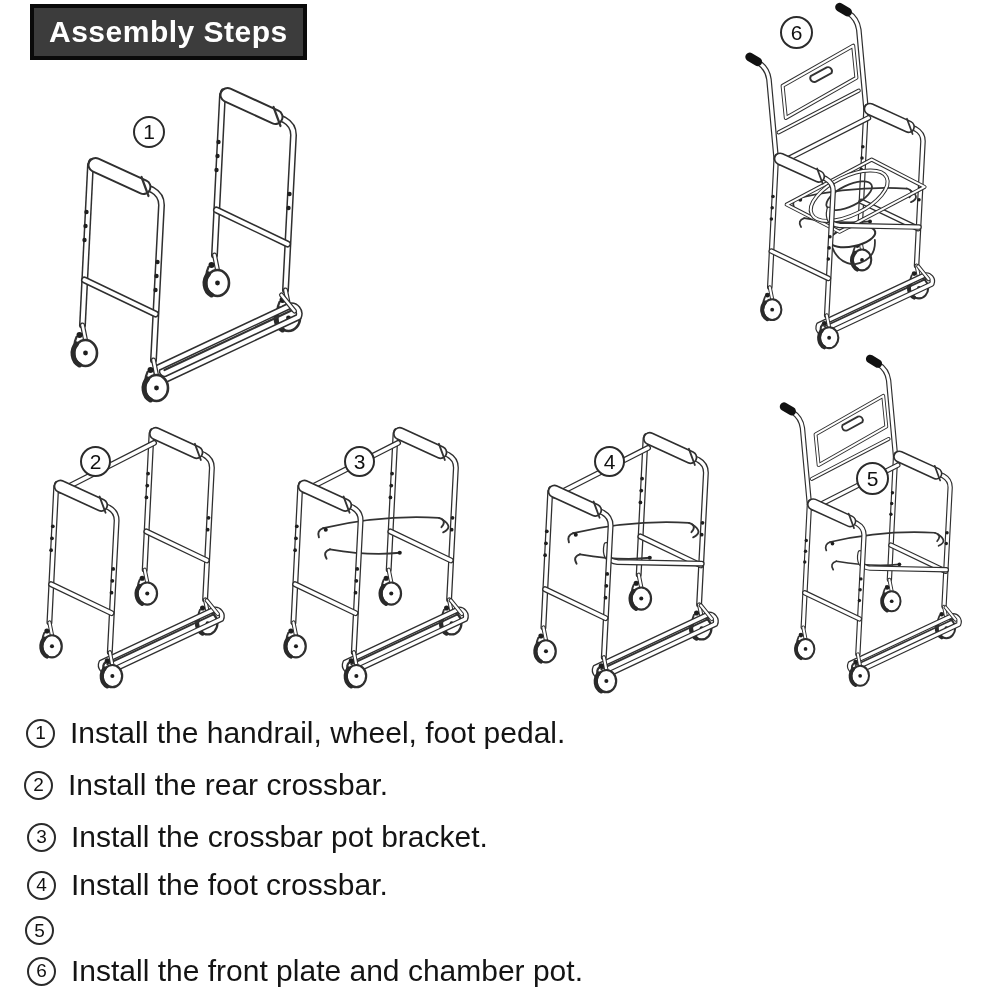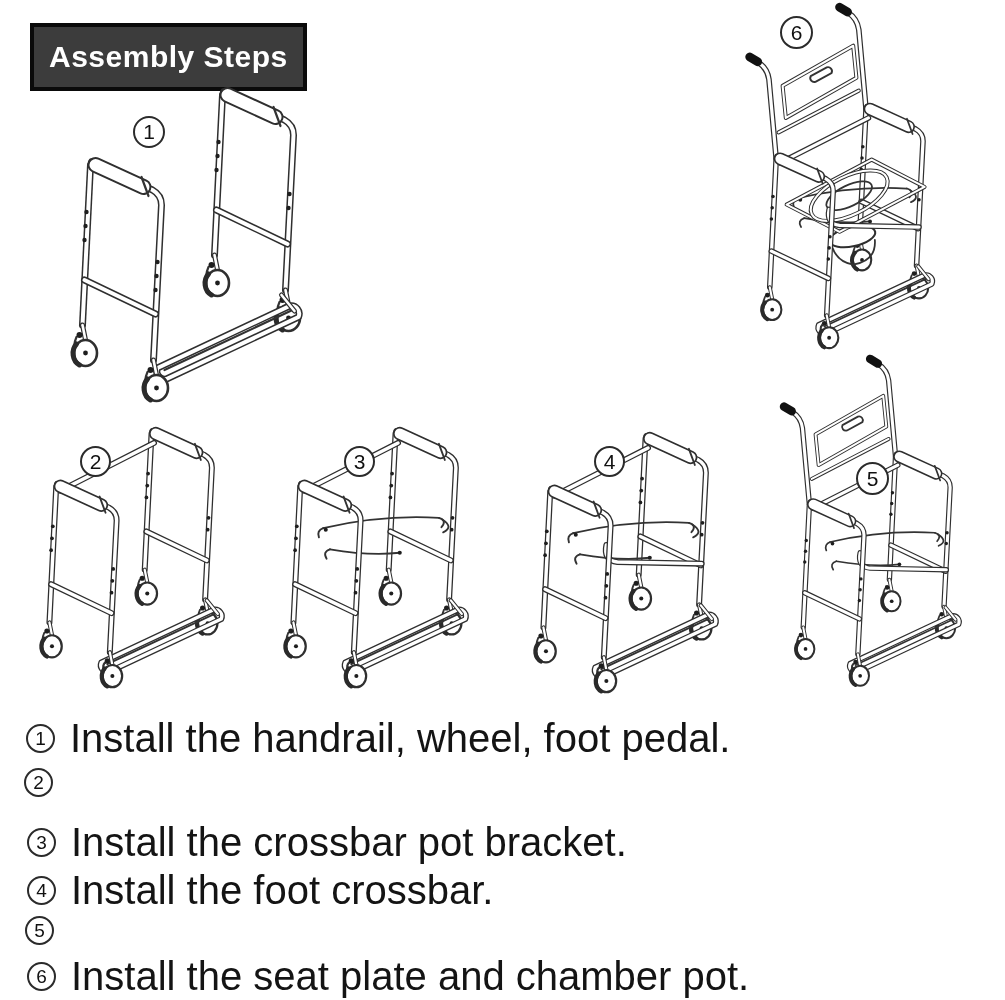--- a/index.html
+++ b/index.html
@@ -1,35 +1,35 @@
 <!DOCTYPE html>
 <html><head>
 <meta charset="utf-8">
 <style>
   html,body{margin:0;padding:0;background:#fff;}
   .page{position:relative;width:1005px;height:1000px;background:#fff;overflow:hidden;
         font-family:"Liberation Sans",sans-serif;}
 
-  .title-box{position:absolute;left:30px;top:23px;height:68px;box-sizing:border-box;
+  .title-box{position:absolute;left:30px;top:4px;height:56px;box-sizing:border-box;
              background:#3c3c3c;border:4px solid #0a0a0a;color:#fff;
              display:flex;align-items:center;padding:0 15px;
              font-size:30px;font-weight:bold;letter-spacing:0.5px;}
 
   .diagram{position:absolute;}
   .diagram svg{width:100%;height:100%;display:block;}
 
   .badge{position:absolute;border:2px solid #2b2b2b;border-radius:50%;background:#fff;
          display:flex;align-items:center;justify-content:center;
          font-size:21px;color:#111;box-sizing:border-box;}
 
   .inst{position:absolute;display:flex;align-items:center;gap:15px;}
   .inst .circ{width:29px;height:29px;border:2px solid #2b2b2b;border-radius:50%;flex:none;
               display:flex;align-items:center;justify-content:center;
               font-size:19px;color:#111;box-sizing:border-box;background:#fff;}
-  .inst .txt{font-size:40px;color:#141414;white-space:nowrap;}
+  .inst .txt{font-size:30px;color:#141414;white-space:nowrap;}
 
   
   .tB{stroke:#2f2f2f;stroke-width:7;fill:none;stroke-linecap:round;stroke-linejoin:round}
   .tW{stroke:#fff;stroke-width:4;fill:none;stroke-linecap:round;stroke-linejoin:round}
   .thB{stroke:#2f2f2f;stroke-width:5;fill:none;stroke-linecap:round;stroke-linejoin:round}
   .thW{stroke:#fff;stroke-width:2.6;fill:none;stroke-linecap:round;stroke-linejoin:round}
   .padB{stroke:#2f2f2f;stroke-width:16;fill:none;stroke-linecap:round}
   .padW{stroke:#fff;stroke-width:12;fill:none;stroke-linecap:round}
   .wire{stroke:#333;stroke-width:2.2;fill:none;stroke-linecap:round}
   .dot{fill:#1e1e1e;stroke:none}
@@ -225,35 +225,36 @@
 
   <div>
 
     <div class="inst" style="left:26px;top:716px;">
       <span class="circ">1</span>
       <span class="txt">Install the handrail, wheel, foot pedal.</span>
     </div>
 
     <div class="inst" style="left:24px;top:768px;">
       <span class="circ">2</span>
+      <span class="txt">Install the rear crossbar.</span>
     </div>
 
     <div class="inst" style="left:27px;top:820px;">
       <span class="circ">3</span>
       <span class="txt">Install the crossbar pot bracket.</span>
     </div>
 
     <div class="inst" style="left:27px;top:868px;">
       <span class="circ">4</span>
       <span class="txt">Install the foot crossbar.</span>
     </div>
 
     <div class="inst" style="left:25px;top:916px;">
       <span class="circ">5</span>
     </div>
 
     <div class="inst" style="left:27px;top:954px;">
       <span class="circ">6</span>
-      <span class="txt">Install the seat plate and chamber pot.</span>
+      <span class="txt">Install the front plate and chamber pot.</span>
     </div>
 
   </div>
 </div>
 
 </body></html>

